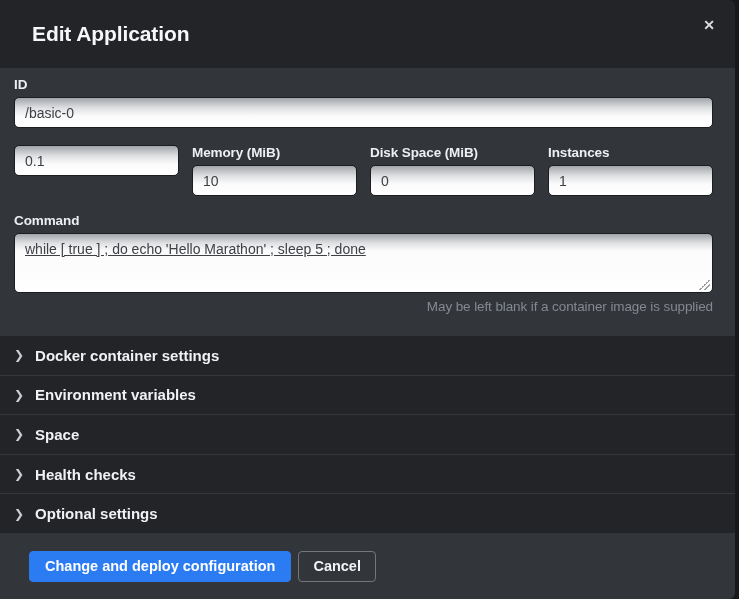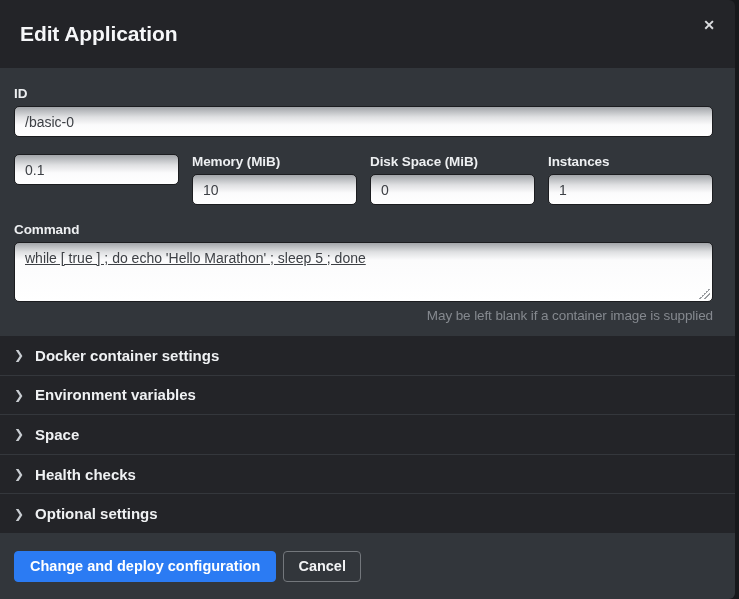--- a/index.html
+++ b/index.html
@@ -20,21 +20,21 @@
     display: flex;
     flex-direction: column;
   }
   
   .modal-header {
     height: 68px;
     flex: 0 0 68px;
     background: #232428;
     display: flex;
     align-items: center;
-    padding: 0 16px 0 20px;
+    padding: 0 16px 0 32px;
   }
   .modal-title {
     color: #f6f7f9;
     font-size: 21px;
     font-weight: 600;
   }
   .close-btn {
     margin-left: auto;
     align-self: flex-start;
     margin-top: 14px;
@@ -45,21 +45,21 @@
     font-weight: 700;
     cursor: pointer;
     line-height: 1;
     padding: 4px;
     font-family: "Liberation Sans", sans-serif;
   }
   
   .form-body {
     flex: 0 0 268px;
     background: #32363b;
-    padding: 18px 22px 0 14px;
+    padding: 9px 22px 0 14px;
   }
   .field-label {
     display: block;
     color: #edeff1;
     font-size: 13.5px;
     font-weight: 700;
     margin-bottom: 5px;
   }
   .text-input {
     width: 100%;
@@ -143,21 +143,21 @@
     color: #eff1f3;
     font-size: 15px;
     font-weight: 700;
   }
   
   .modal-footer {
     flex: 0 0 66px;
     background: #32363b;
     display: flex;
     align-items: center;
-    padding-left: 14px;
+    padding-left: 29px;
     gap: 7px;
   }
   .btn {
     height: 31px;
     border-radius: 4px;
     font-size: 14.5px;
     font-weight: 600;
     cursor: pointer;
     font-family: "Liberation Sans", sans-serif;
     display: inline-flex;

